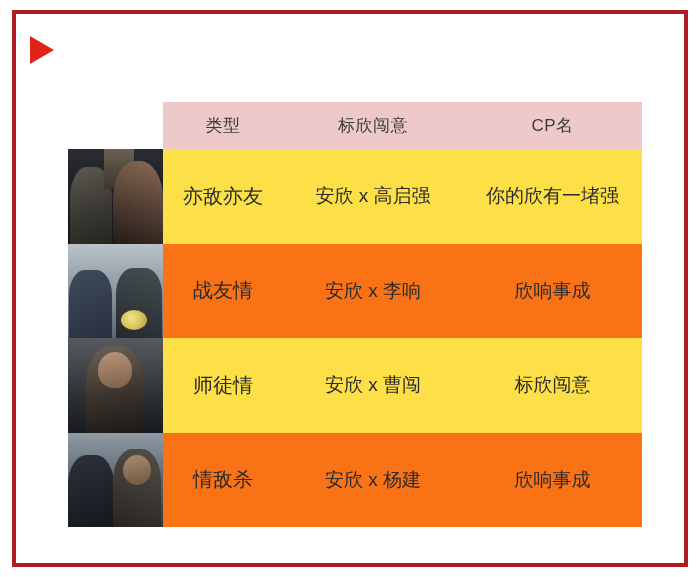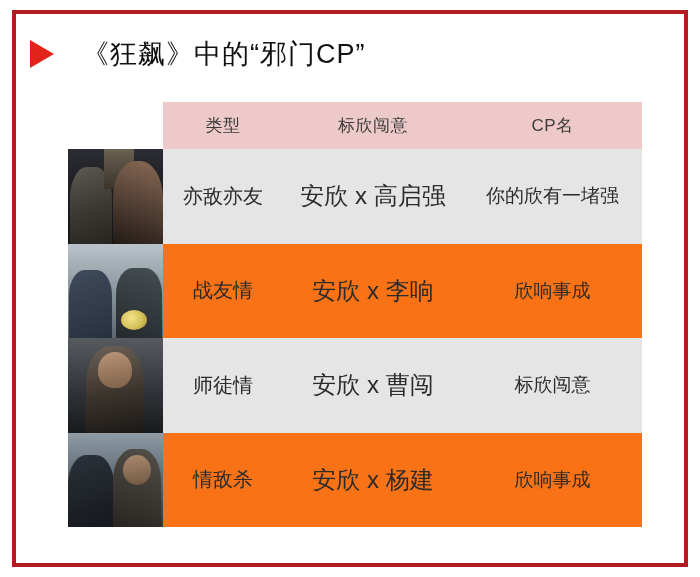--- a/index.html
+++ b/index.html
@@ -218,50 +218,49 @@
     height: 47px;
     background: #eec9ca;
     color: #3b3b3b;
     font-size: 17px;
     letter-spacing: 0.5px;
   }
   .table tbody tr {
     height: 94.5px;
   }
   .row-odd td {
-    background: #e5e5e5;
+    background: #fde047;
   }
   .row-even td {
     background: #f97316;
   }
   .cell-type {
     font-size: 20px;
     color: #2b2b2b;
     width: 120px;
   }
   .cell-pair {
-    font-size: 24px;
+    font-size: 19px;
     color: #2b2b2b;
     width: 180px;
   }
   .cell-cp {
     font-size: 19px;
     color: #2b2b2b;
     width: 179px;
   }
 </style>
 </head>
 <body>
 
 <div class="page">
   <div class="frame"></div>
 
   <div class="header">
     <div class="play-triangle"></div>
-    <div class="title">《狂飙》中的“邪门CP”</div>
   </div>
 
   <div class="content">
 
     <div class="images-col">
       <div class="photo photo-1">
         <div class="ph1-sky"></div>
       </div>
       <div class="photo photo-2">
         <div class="ph2-flower"></div>

